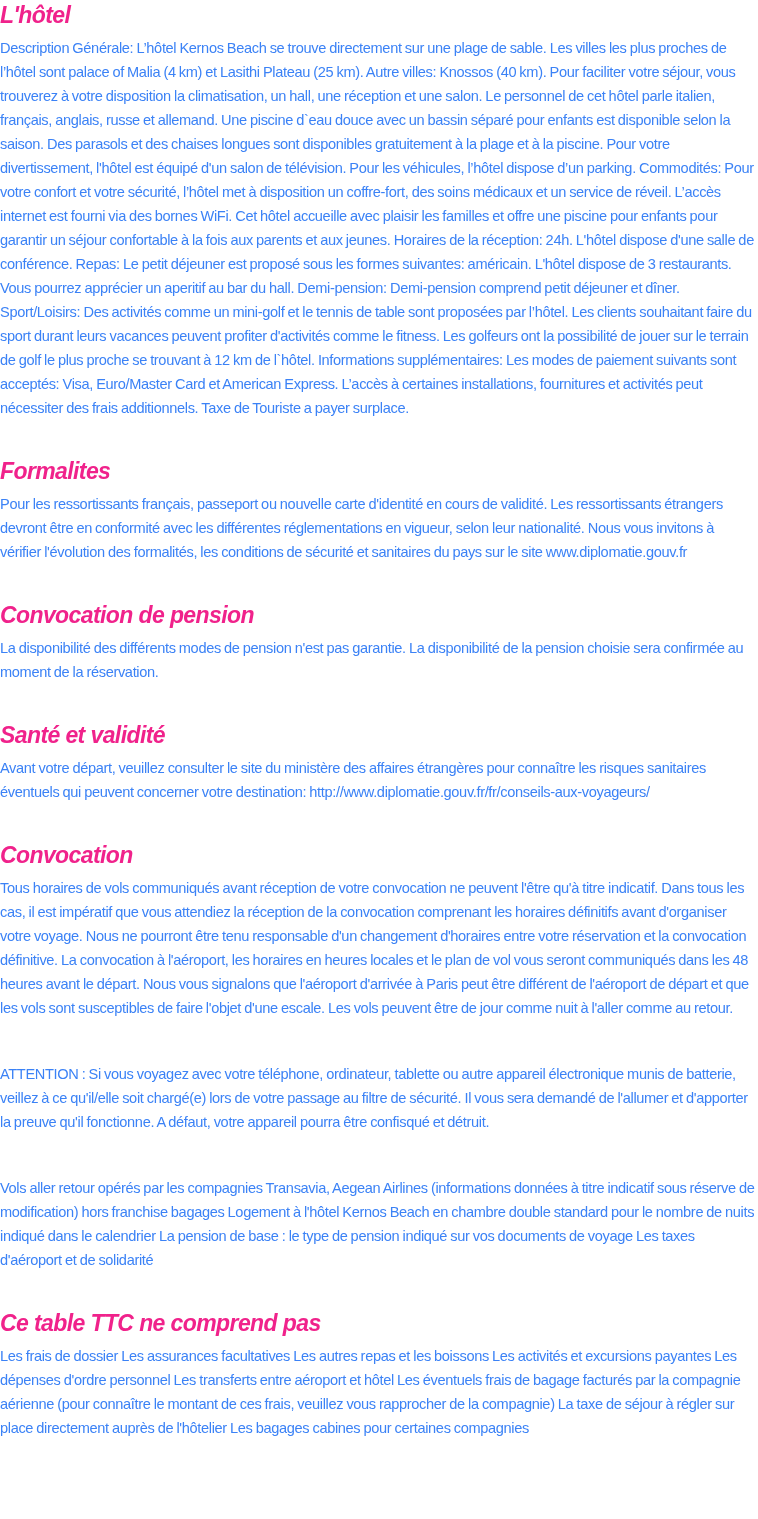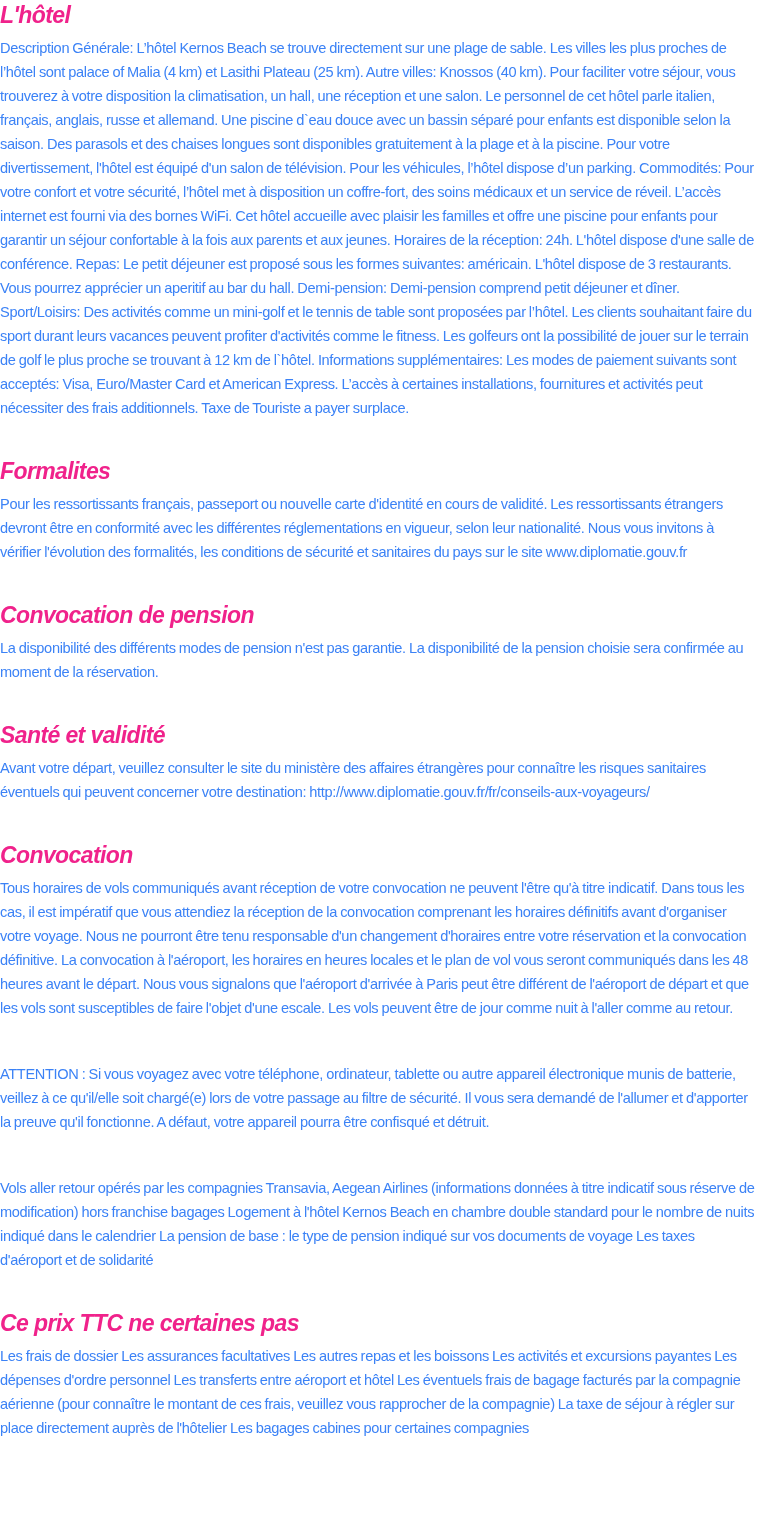--- a/index.html
+++ b/index.html
@@ -75,17 +75,17 @@
     <p class="section-body">ATTENTION : Si vous voyagez avec votre téléphone, ordinateur, tablette ou autre appareil électronique munis de batterie, veillez à ce qu'il/elle soit chargé(e) lors de votre passage au filtre de sécurité. Il vous sera demandé de l'allumer et d'apporter la preuve qu'il fonctionne. A défaut, votre appareil pourra être confisqué et détruit.</p>
   </section>
   <div class="gap"></div>
 
   <section class="section">
     <p class="section-body">Vols aller retour opérés par les compagnies Transavia, Aegean Airlines (informations données à titre indicatif sous réserve de modification) hors franchise bagages Logement à l'hôtel Kernos Beach en chambre double standard pour le nombre de nuits indiqué dans le calendrier La pension de base : le type de pension indiqué sur vos documents de voyage Les taxes d'aéroport et de solidarité</p>
   </section>
   <div class="gap"></div>
 
   <section class="section">
-    <h2 class="section-title">Ce prix TTC ne certaines pas</h2>
+    <h2 class="section-title">Ce table TTC ne comprend pas</h2>
     <p class="section-body">Les frais de dossier Les assurances facultatives Les autres repas et les boissons Les activités et excursions payantes Les dépenses d'ordre personnel Les transferts entre aéroport et hôtel Les éventuels frais de bagage facturés par la compagnie aérienne (pour connaître le montant de ces frais, veuillez vous rapprocher de la compagnie) La taxe de séjour à régler sur place directement auprès de l'hôtelier Les bagages cabines pour certaines compagnies</p>
   </section>
 
 </div>
 
 </body></html>

